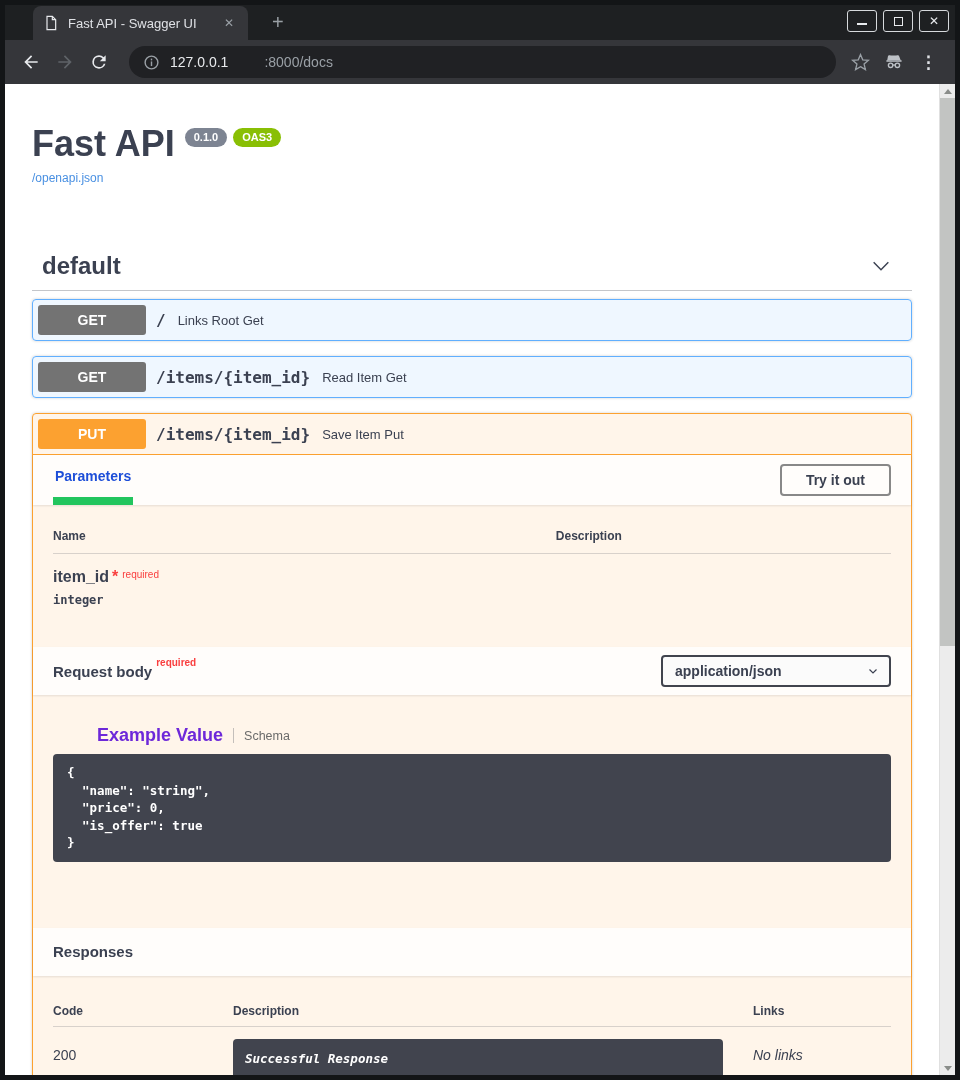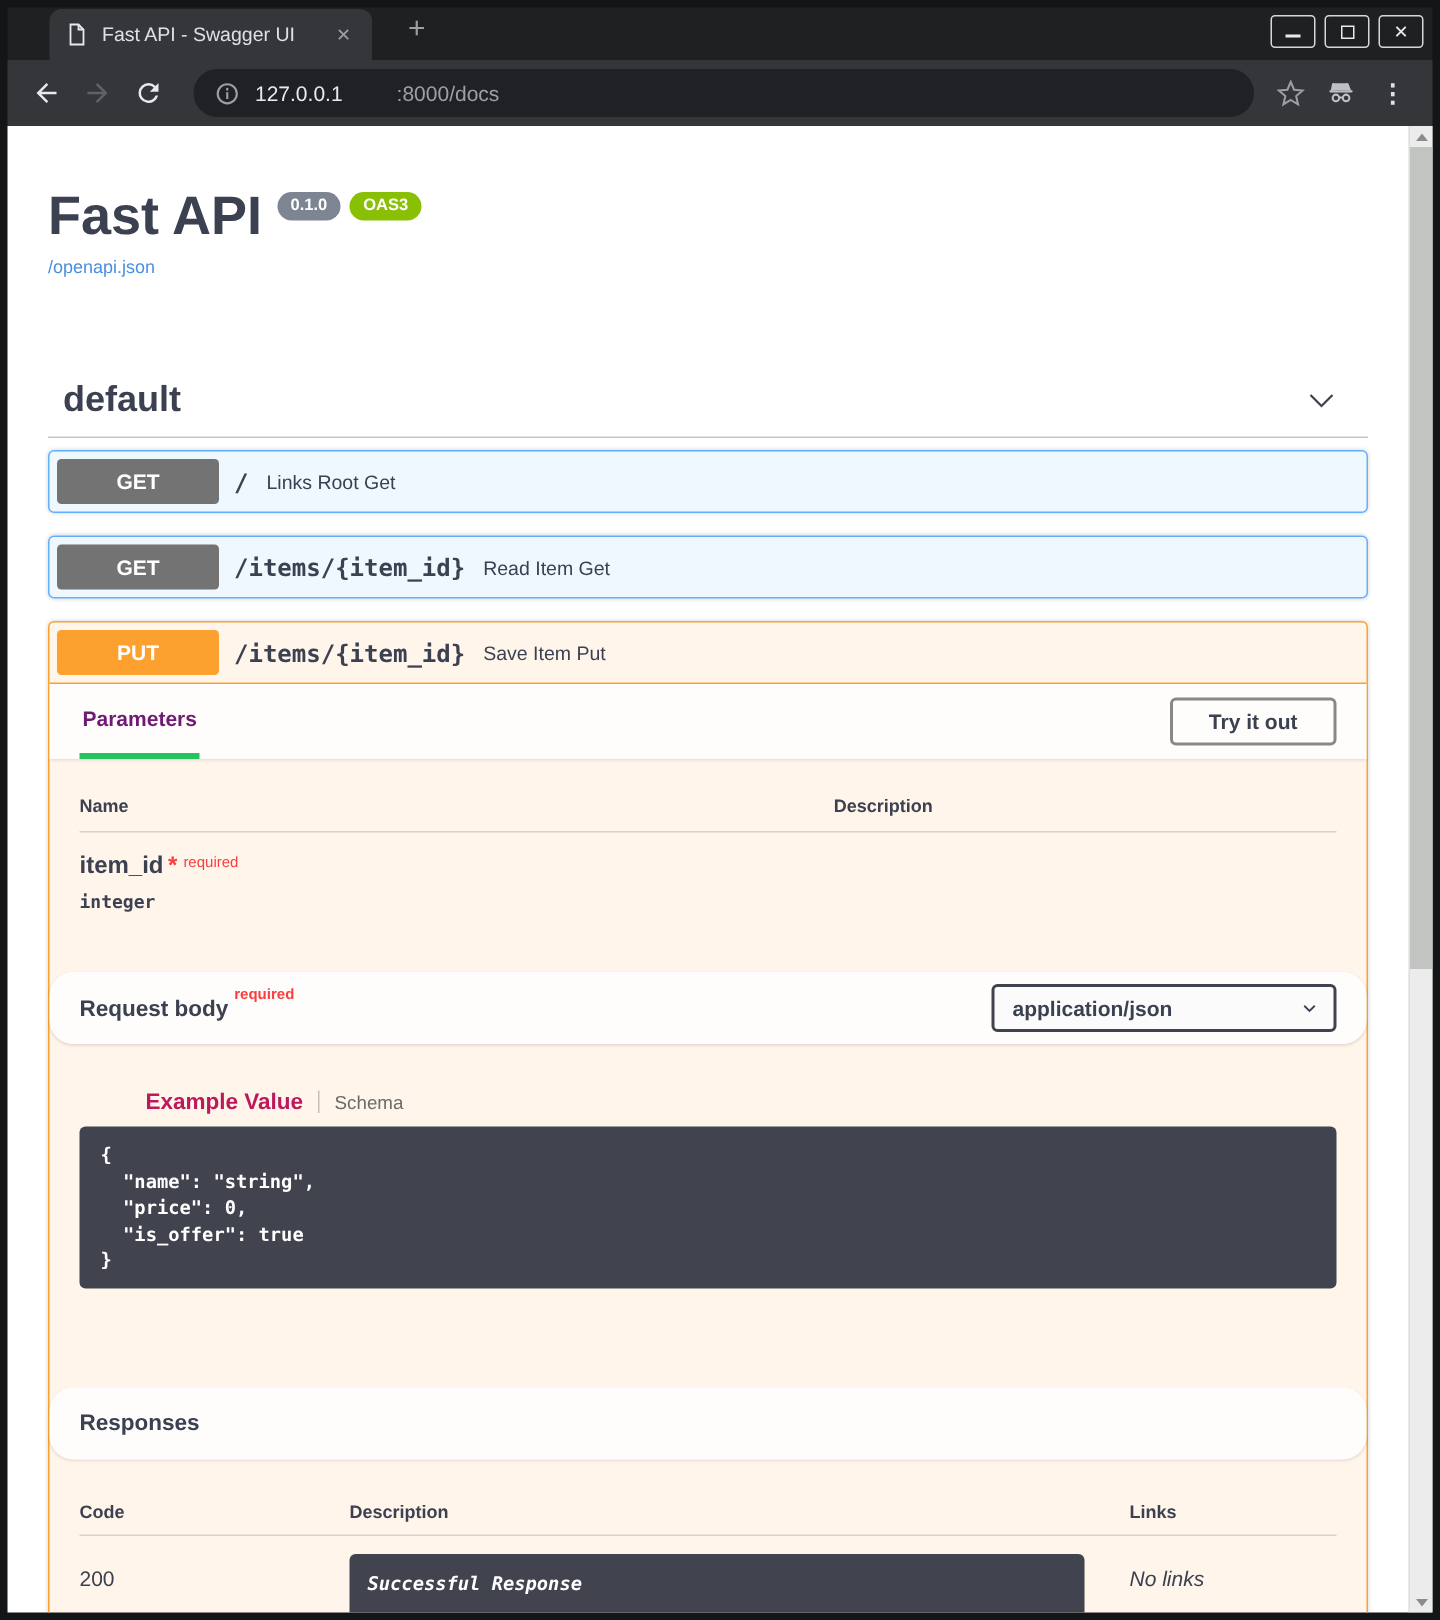--- a/index.html
+++ b/index.html
@@ -2,21 +2,21 @@
 <html><head>
 <meta charset="utf-8">
 <style>
   * { box-sizing: border-box; margin: 0; padding: 0; }
   html,body { width: 960px; height: 1080px; overflow: hidden; }
   body { font-family: "Liberation Sans", sans-serif; }
 
   .window { width: 960px; height: 1080px; background: #131517; padding: 5px; display: flex; flex-direction: column; }
 
   
-  .titlebar { height: 35px; background: #1e2022; position: relative; display: flex; align-items: center; }
+  .titlebar { height: 35px; background: #1e2022; position: relative; display: flex; align-items: flex-end; }
   .tab { width: 215px; height: 34px; margin-left: 28px; background: #35363a; border-radius: 8px 8px 0 0; display: flex; align-items: center; padding: 0 10px; gap: 9px; cursor: default; }
   .favicon { width: 16px; height: 16px; flex: 0 0 auto; }
   .tab-title { color: #dfe1e5; font-size: 13px; flex: 1; white-space: nowrap; overflow: hidden; }
   .tab-close { color: #9aa0a6; font-size: 12px; padding: 2px 4px; border-radius: 50%; }
   .new-tab { color: #9aa0a6; font-size: 20px; font-weight: 400; margin-left: 16px; margin-bottom: 6px; padding: 0 8px; }
   .win-controls { position: absolute; right: 6px; top: 5px; display: flex; gap: 6px; }
   .win-btn { width: 30px; height: 22px; border: 1px solid #d6d9dc; border-radius: 3px; display: flex; align-items: center; justify-content: center; color: #e8eaed; font-size: 12px; line-height: 1; }
   .minimize-bar { width: 10px; border-bottom: 2px solid #e8eaed; margin-top: 6px; }
   .maximize-box { width: 9px; height: 9px; border: 1.5px solid #e8eaed; }
 
@@ -63,24 +63,24 @@
   .opblock-summary { display: flex; align-items: center; padding: 5px; cursor: pointer; }
   .opblock.put .opblock-summary { border-bottom: 1px solid #fca130; }
   .method-badge { width: 108px; text-align: center; font-size: 14px; font-weight: bold; color: #fff; border-radius: 3px; padding: 7px 0; }
   .method-badge.get { background: #737373; }
   .method-badge.put { background: #fca130; }
   .op-path { font-family: "DejaVu Sans Mono", monospace; font-weight: bold; font-size: 16px; color: #3b4151; margin-left: 10px; }
   .op-summary { font-size: 13px; color: #3b4151; margin-left: 12px; }
 
   
   .section-header { display: flex; align-items: stretch; justify-content: space-between; background: rgba(255,255,255,.8); box-shadow: 0 1px 2px rgba(0,0,0,.1); padding: 0 20px; height: 50px; }
-  .tab-item { display: flex; align-items: center; font-size: 14px; font-weight: bold; color: #701a75; border-bottom: 4px solid #22c55e; padding: 0 2px; cursor: pointer; }
+  .tab-item { display: flex; align-items: center; font-size: 14px; font-weight: bold; color: #1d4ed8; border-bottom: 8px solid #22c55e; padding: 0 2px; cursor: pointer; }
   .try-out-btn { align-self: center; background: transparent; border: 2px solid #888; border-radius: 4px; padding: 6px 24px; font-family: "Liberation Sans", sans-serif; font-size: 14px; font-weight: 600; color: #3b4151; cursor: pointer; }
 
-  .band { display: flex; align-items: center; justify-content: space-between; background: rgba(255,255,255,.8); box-shadow: 0 1px 2px rgba(0,0,0,.1); padding: 8px 20px; min-height: 48px; border-radius: 16px; }
+  .band { display: flex; align-items: center; justify-content: space-between; background: rgba(255,255,255,.8); box-shadow: 0 1px 2px rgba(0,0,0,.1); padding: 8px 20px; min-height: 48px; }
   .band-title { font-size: 15px; font-weight: bold; color: #3b4151; }
   sup.req { font-size: 10px; color: #f93e3e; font-weight: bold; position: relative; top: -5px; margin-left: 4px; }
 
   .fake-select { position: relative; min-width: 230px; border: 2px solid #41444e; border-radius: 4px; background: #fbfbfb; padding: 6px 36px 6px 12px; font-size: 14px; font-weight: bold; color: #3b4151; cursor: pointer; }
   .select-chevron { position: absolute; right: 10px; top: 8px; }
 
   
   .table-container { padding: 16px 20px; }
   .thead { display: flex; font-size: 12px; font-weight: bold; color: #3b4151; padding: 8px 0 10px; border-bottom: 1px solid rgba(59,65,81,.2); }
   .col-name { flex: 0 0 60%; }
@@ -88,21 +88,21 @@
   .param-row { display: flex; padding: 14px 0 24px; }
   .param-name { font-size: 16px; font-weight: bold; color: #3b4151; }
   .param-star { color: #f93e3e; font-weight: bold; margin-left: 3px; }
   .param-required { font-size: 10px; color: #f93e3e; margin-left: 4px; position: relative; top: -4px; }
   .param-type { font-family: "DejaVu Sans Mono", monospace; font-size: 12px; font-weight: bold; color: #3b4151; margin-top: 7px; }
   .param-in { font-family: "DejaVu Sans Mono", monospace; font-size: 12px; font-style: italic; color: #888; margin-top: 7px; }
 
   
   .model-example { padding: 16px 20px 0; margin-bottom: 66px; }
   .example-tabs { display: flex; align-items: center; gap: 10px; padding-top: 14px; }
-  .ex-tab-active { font-size: 15px; font-weight: bold; color: #be185d; cursor: pointer; padding-left: 44px; }
+  .ex-tab-active { font-size: 18px; font-weight: bold; color: #6d28d9; cursor: pointer; padding-left: 44px; }
   .ex-divider { width: 1px; height: 15px; background: rgba(59,65,81,.3); }
   .ex-tab { font-size: 12.5px; color: #6b6b6b; cursor: pointer; }
   .code-block { margin-top: 8px; background: #41444e; border-radius: 4px; padding: 10px 14px; color: #ffffff; font-family: "DejaVu Sans Mono", monospace; font-size: 12.5px; font-weight: 600; line-height: 1.4; white-space: pre; overflow: hidden; }
 
   
   .resp-thead { display: flex; font-size: 12px; font-weight: bold; color: #3b4151; padding: 12px 0 8px; border-bottom: 1px solid rgba(59,65,81,.2); }
   .rcol-code { flex: 0 0 180px; }
   .rcol-desc { flex: 0 0 520px; }
   .rcol-links { flex: 1; }
   .resp-row { display: flex; padding-top: 12px; }

